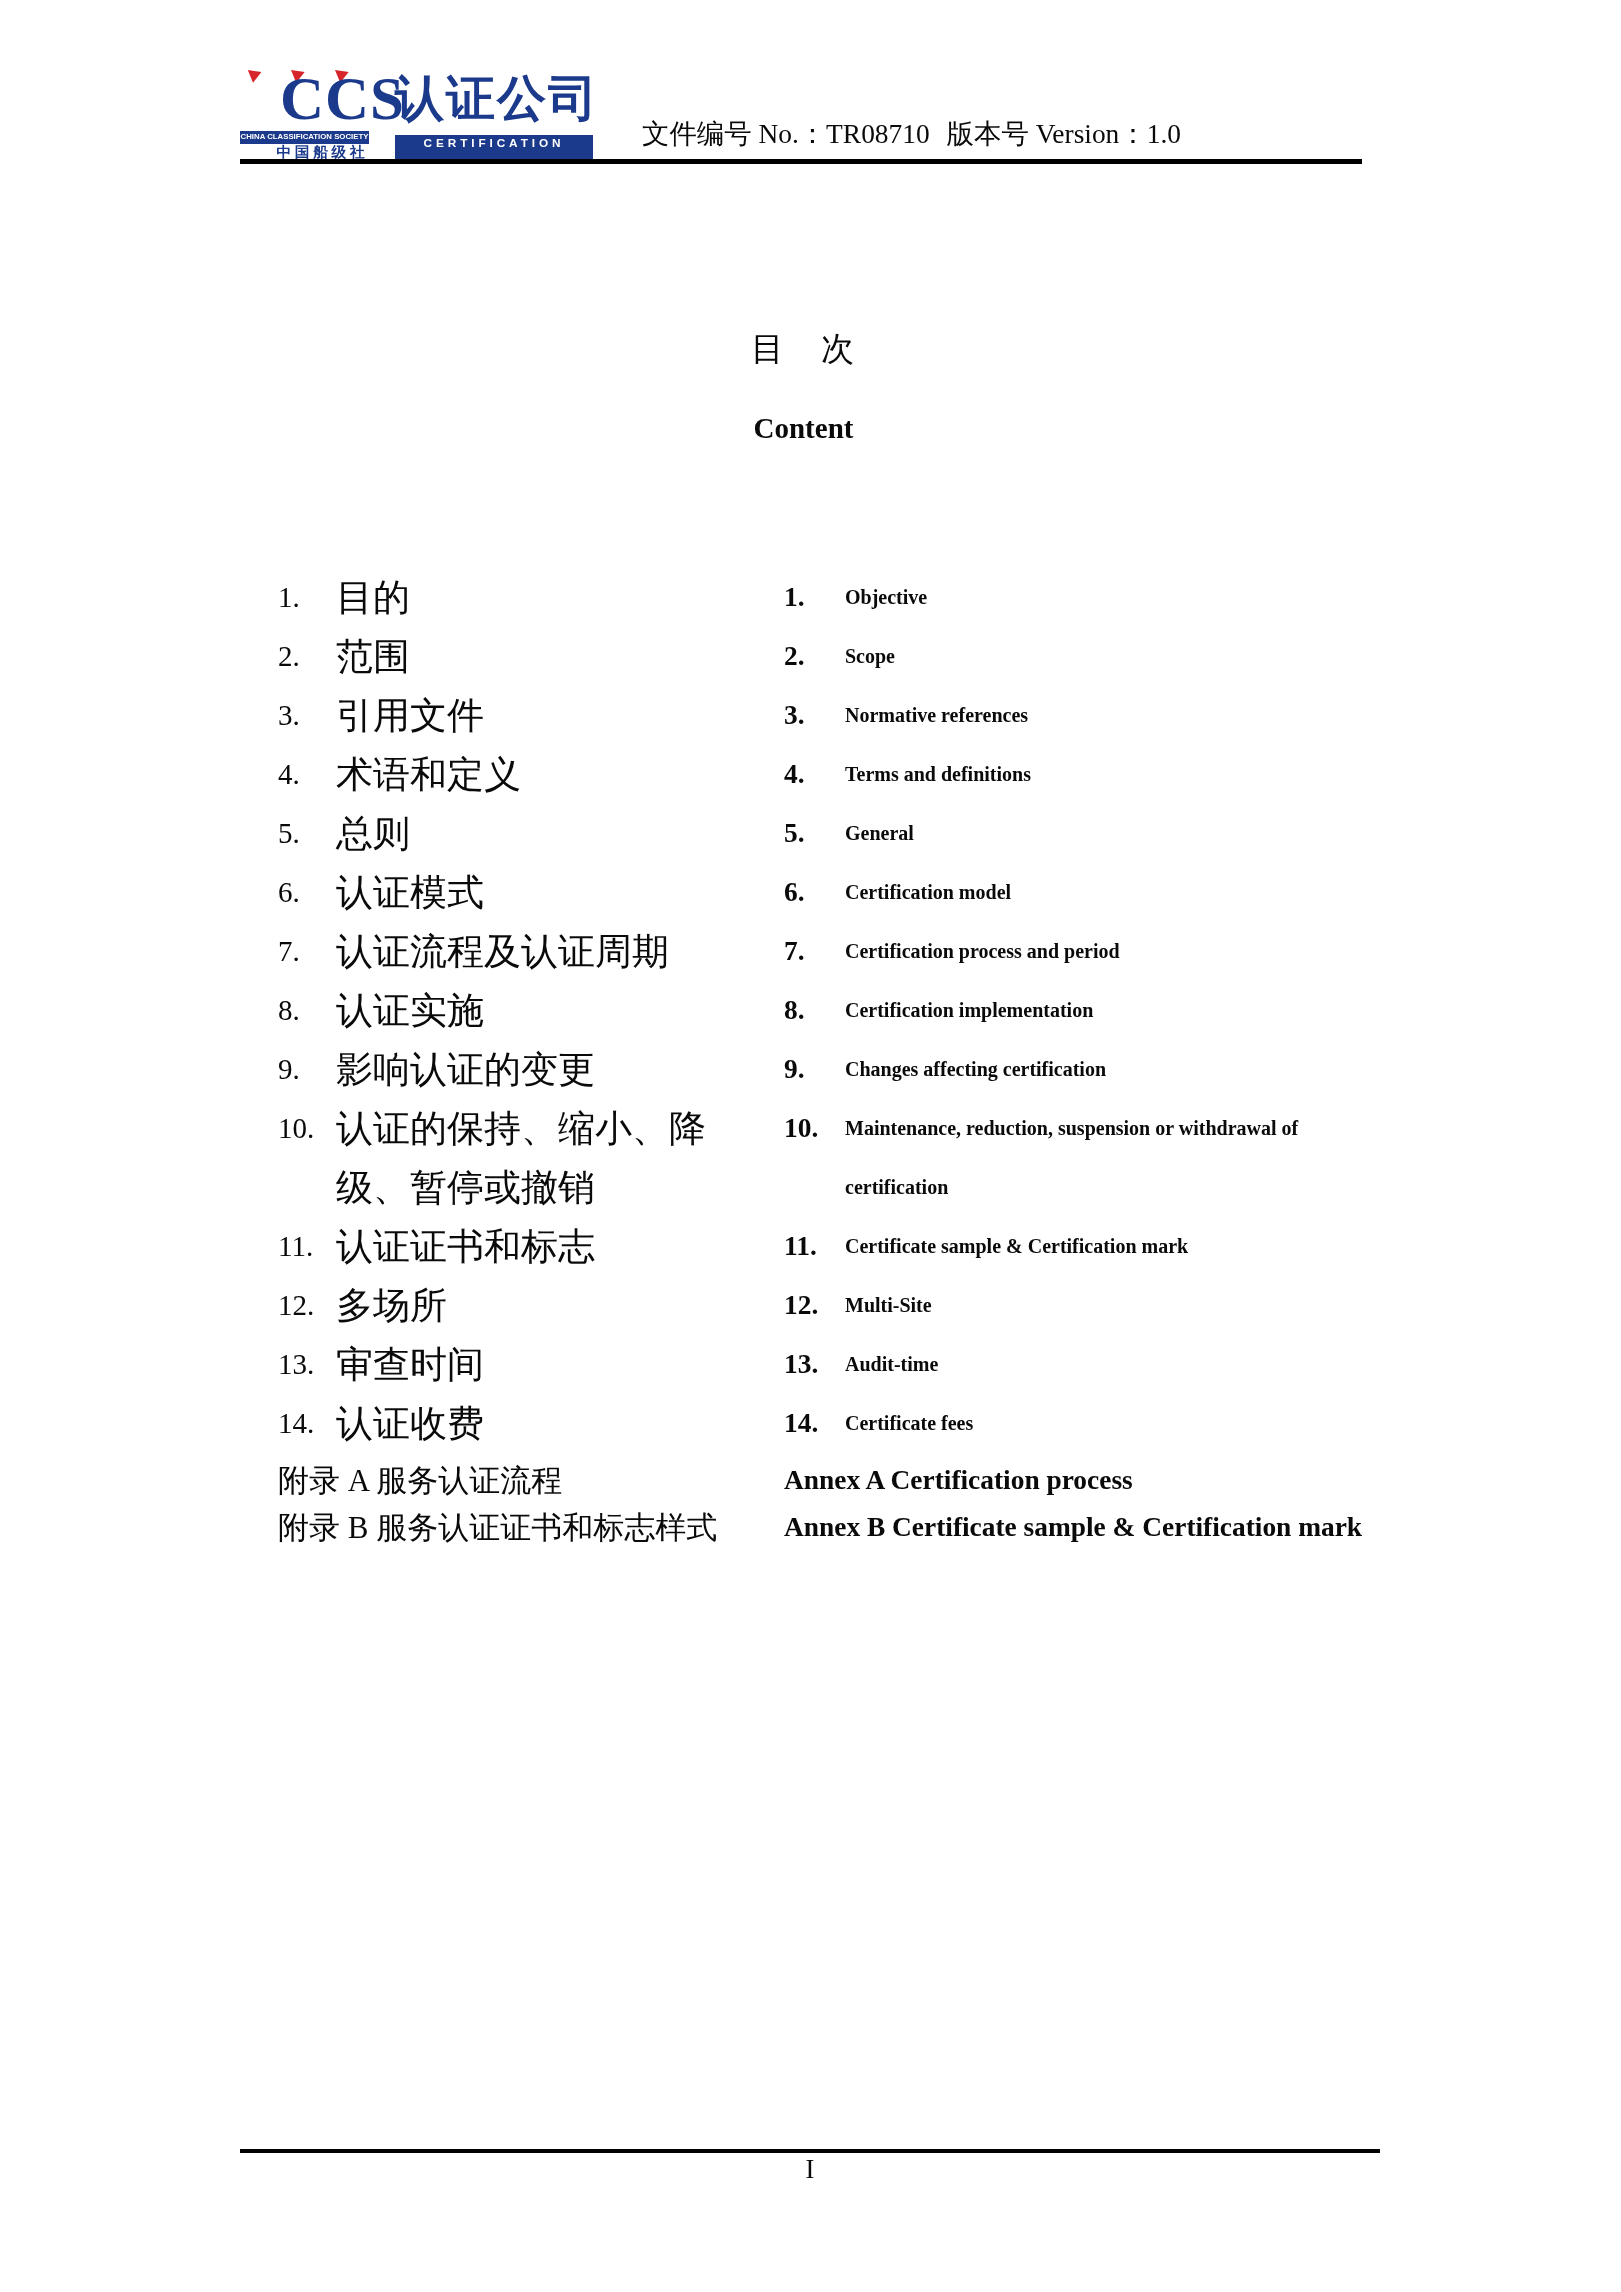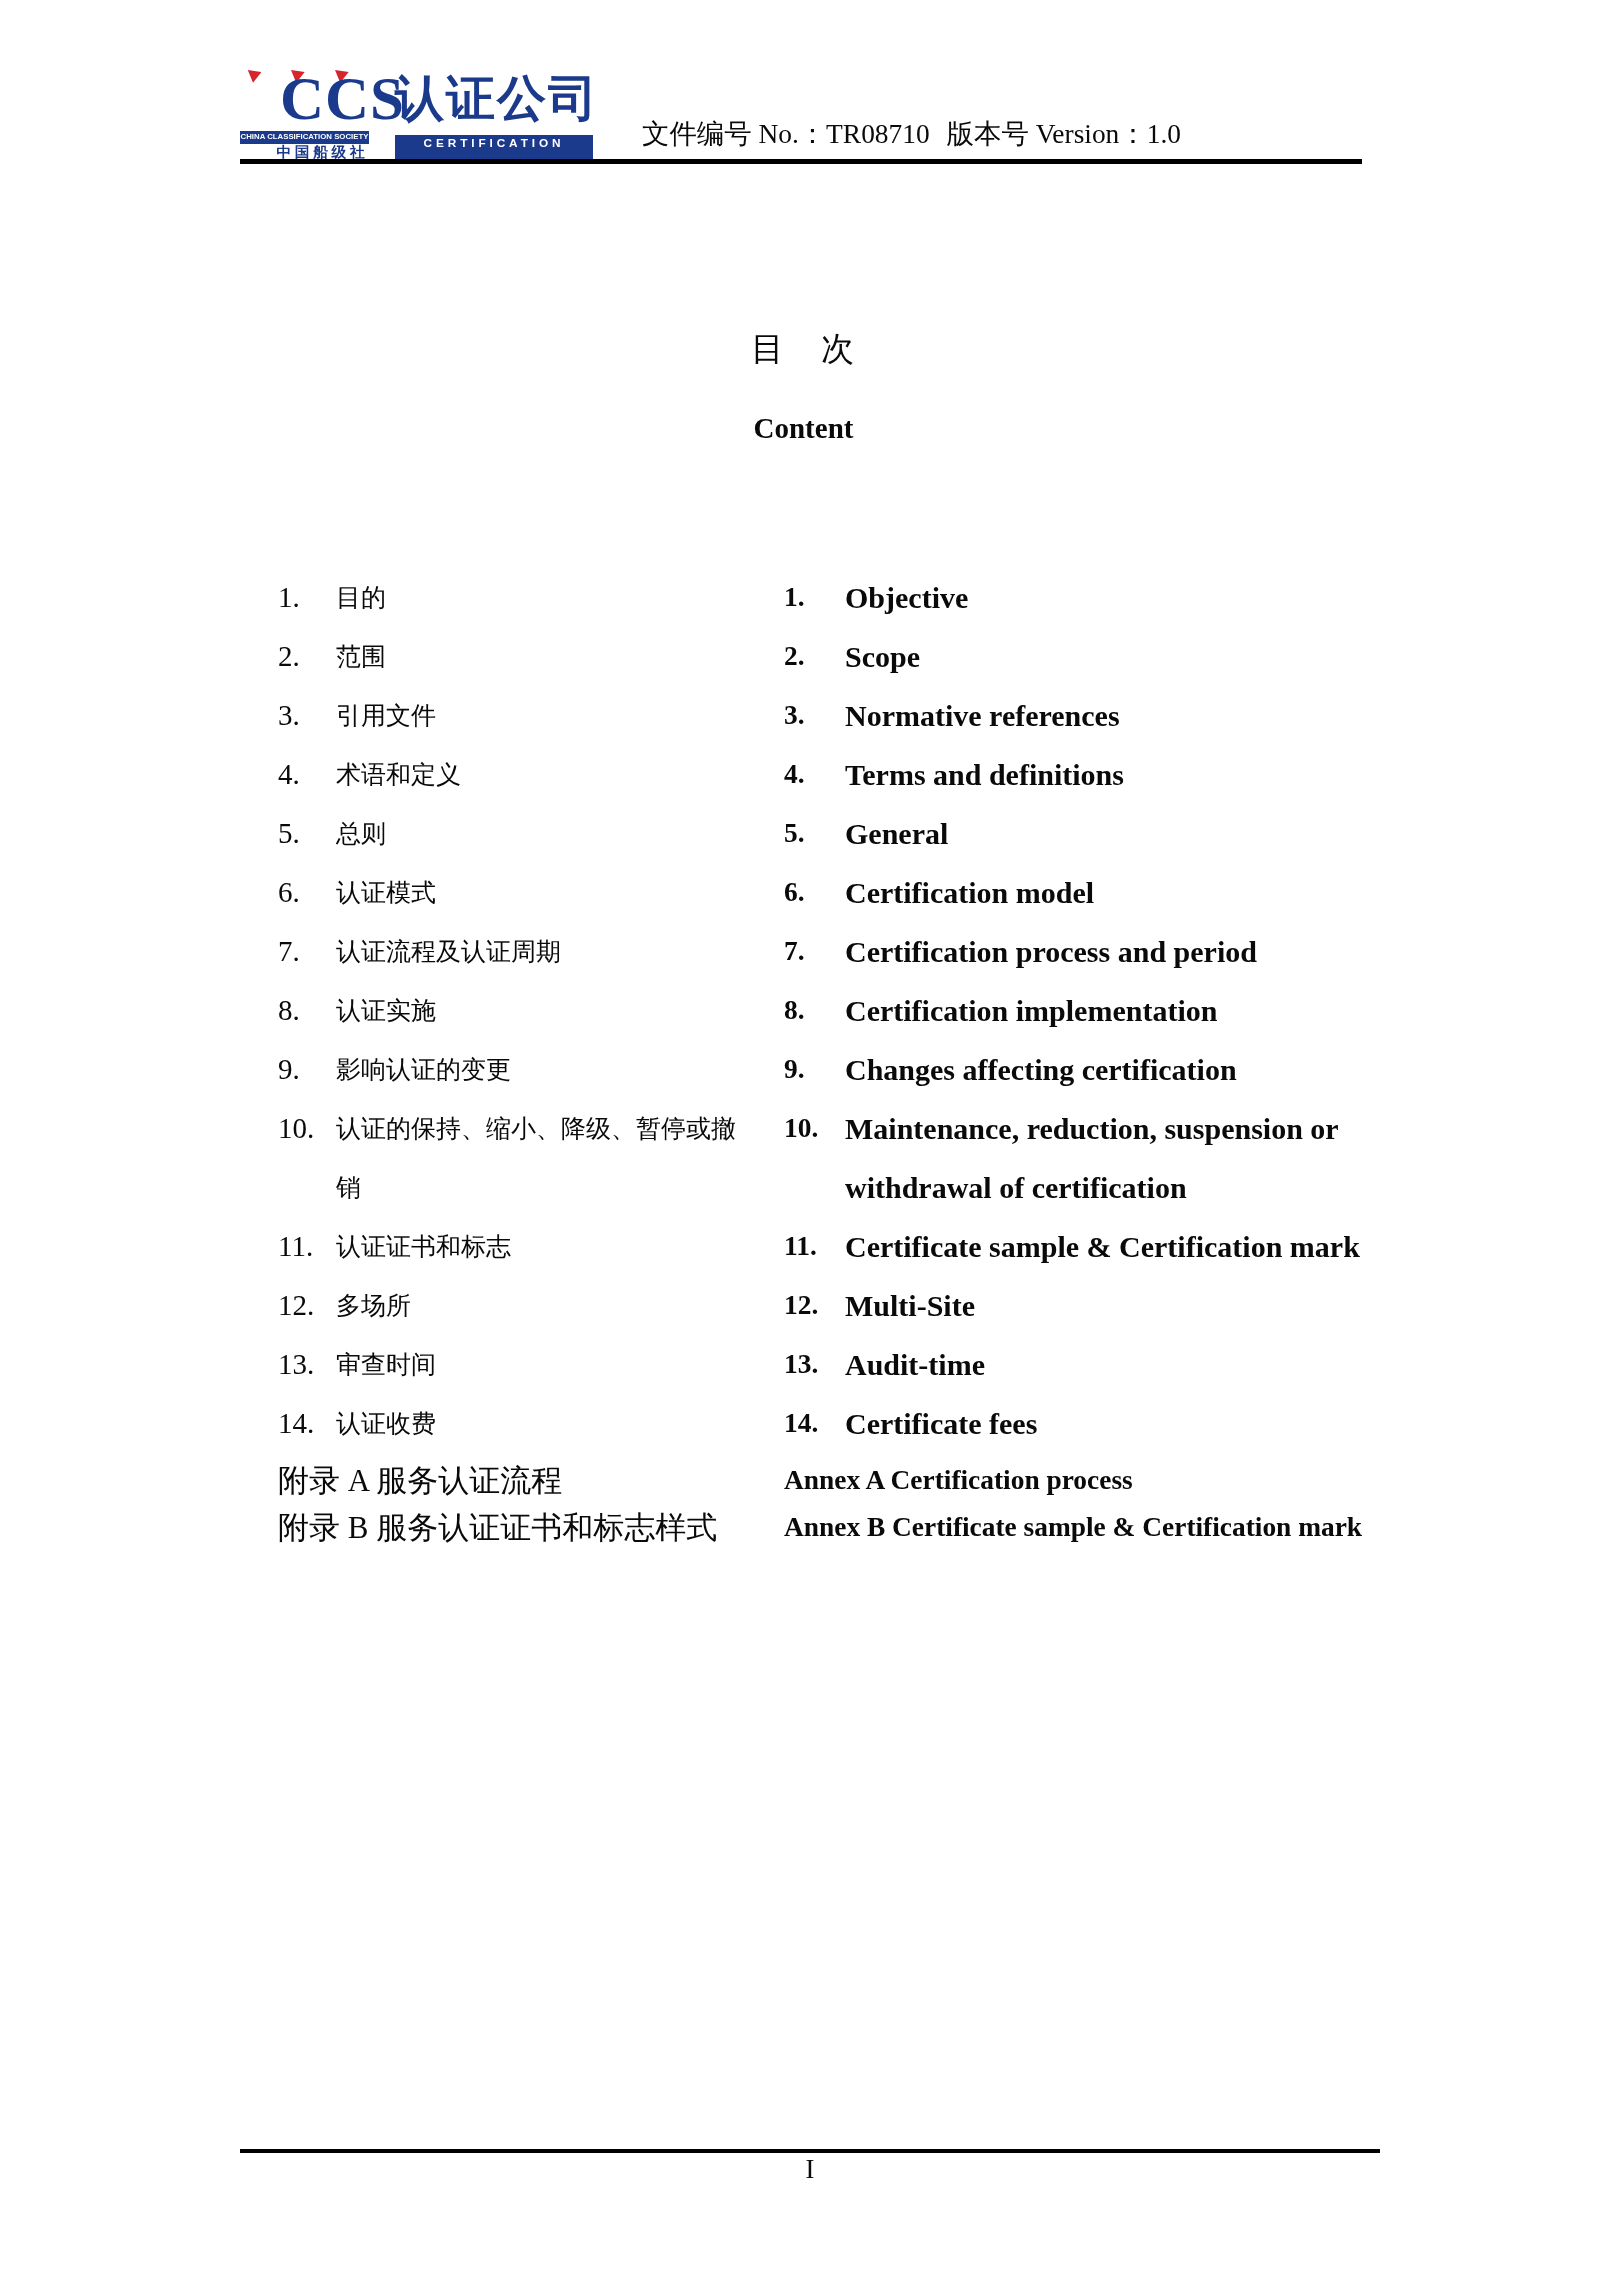--- a/index.html
+++ b/index.html
@@ -165,31 +165,31 @@
     flex: 1;
     display: flex;
     line-height: 59px;
   }
   .num-l {
     width: 58px;
     flex: 0 0 58px;
     font-size: 29px;
   }
   .txt-l {
-    font-size: 25px;
+    font-size: 37px;
     width: 414px;
   }
   .num-r {
     width: 61px;
     flex: 0 0 61px;
     font-size: 27.4px;
     font-weight: bold;
   }
   .txt-r {
-    font-size: 30px;
+    font-size: 20px;
     font-weight: bold;
     width: 529px;
   }
   .annexes { margin-top: 3.9px; }
   .annex-row { display: flex; line-height: 47px; }
   .annex-cn {
     width: 506px;
     flex: 0 0 506px;
     font-size: 31px;
   }

